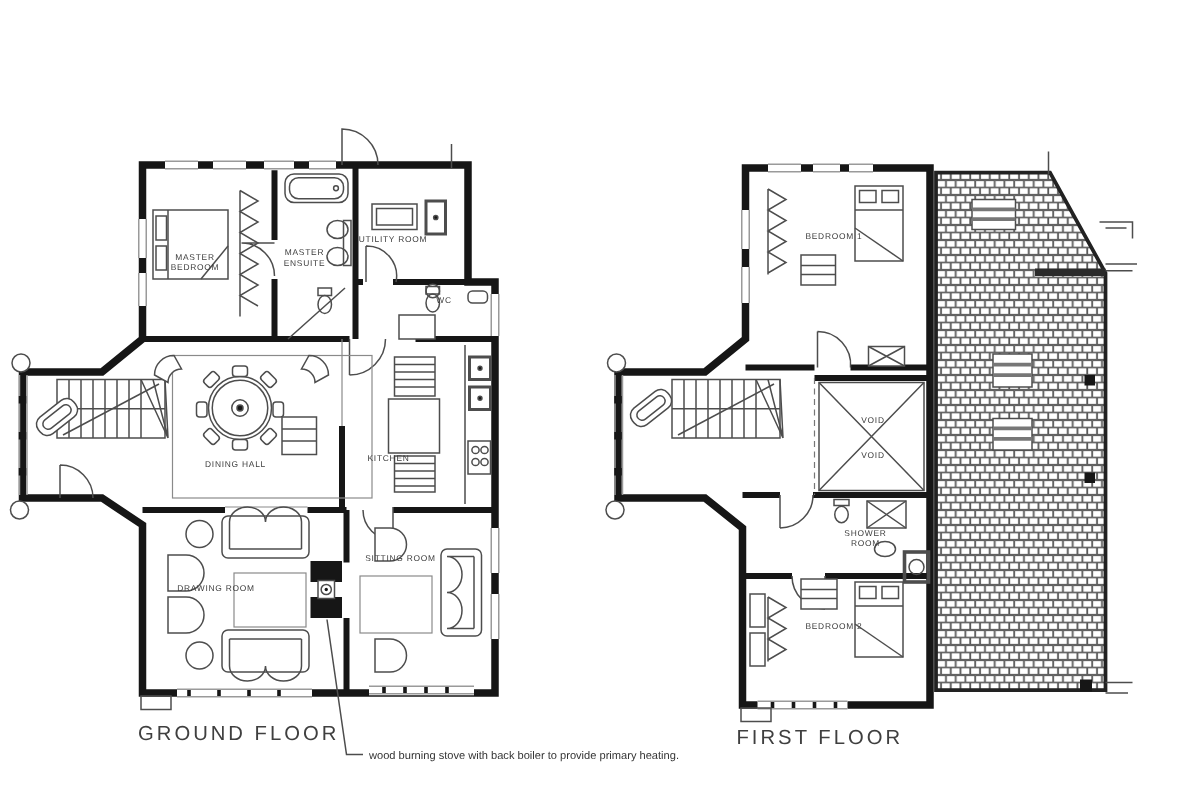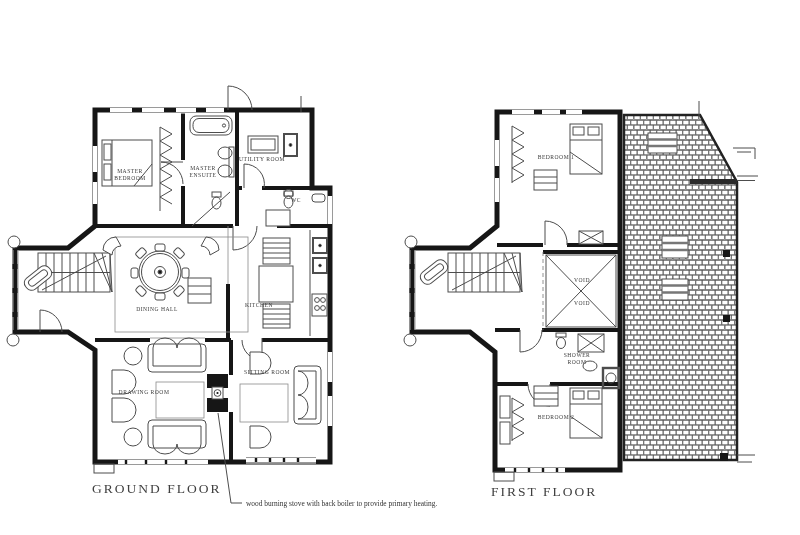--- a/index.html
+++ b/index.html
@@ -1,17 +1,17 @@
 <!DOCTYPE html>
 <html><head>
 <meta charset="utf-8">
 <style>
   html,body{margin:0;padding:0;background:#fff;}
   .canvas{position:relative;width:800px;height:523px;background:#fff;overflow:hidden;
-          font-family:Liberation Serif, serif;}
+          font-family:Liberation Sans, sans-serif;}
   svg{position:absolute;left:0;top:0;}
   .wall{stroke:#161616;stroke-width:5;fill:none;stroke-linecap:butt;}
   .wall4{stroke:#161616;stroke-width:4;fill:none;}
   .thin{stroke:#4d4d4d;stroke-width:1;fill:none;}
   .thinf{stroke:#4d4d4d;stroke-width:1;fill:#fff;}
   .lite{stroke:#8a8a8a;stroke-width:0.8;fill:none;}
   .win{stroke:#9a9a9a;stroke-width:1;fill:none;}
   .blk{fill:#161616;stroke:none;}
   .dash{stroke:#777;stroke-width:0.8;stroke-dasharray:4 3;fill:none;}
   .rm{font-size:5.6px;fill:#3c3c3c;letter-spacing:0.5px;text-anchor:middle;}

